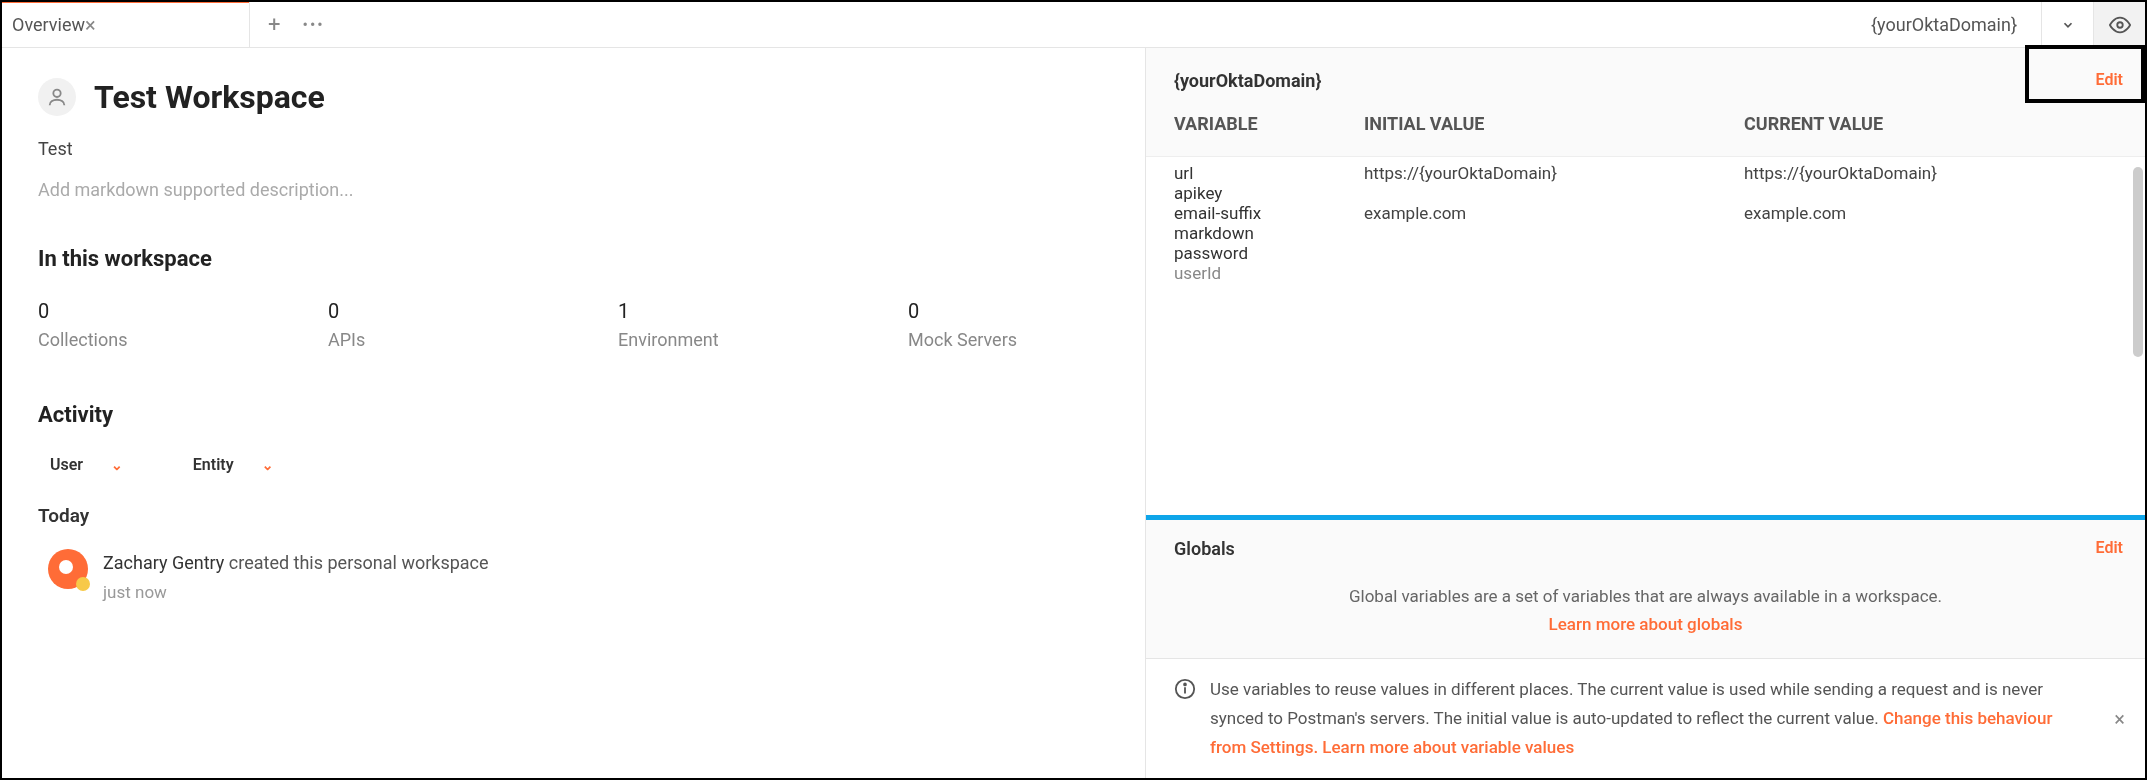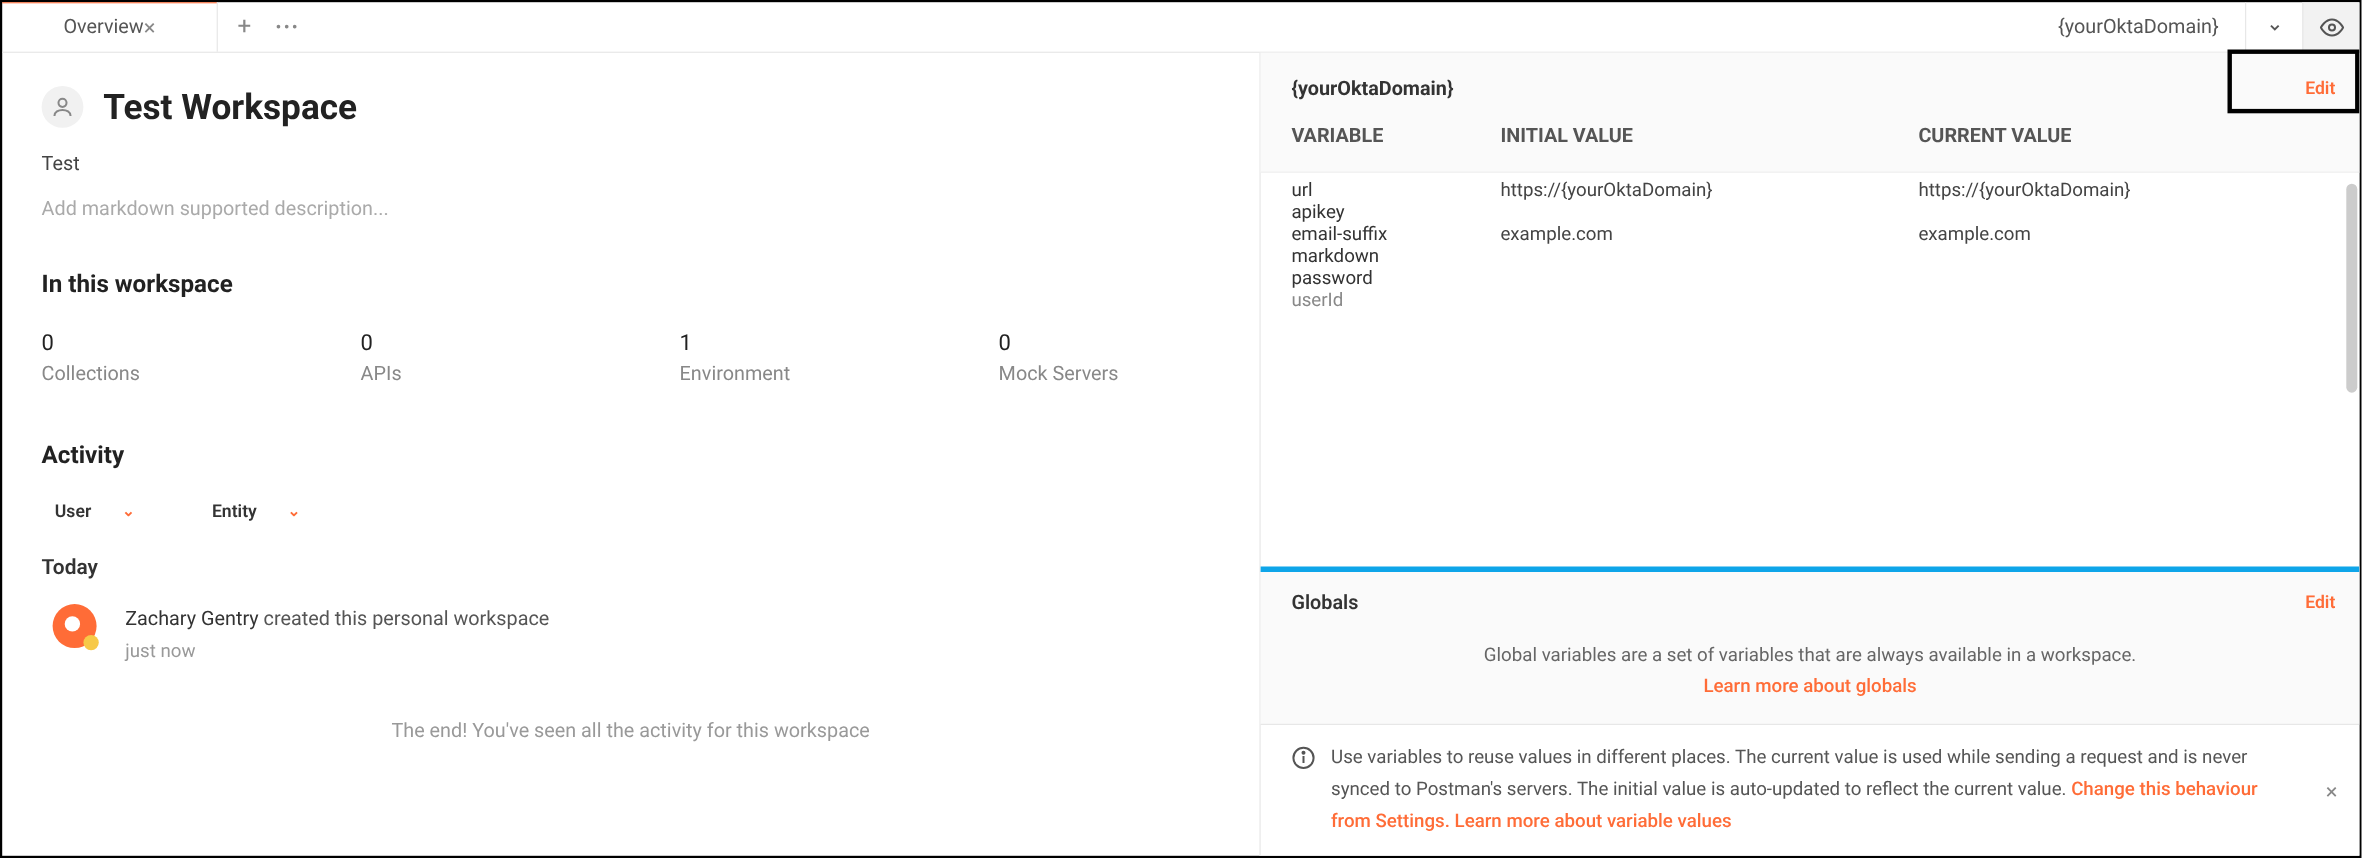--- a/index.html
+++ b/index.html
@@ -26,25 +26,25 @@
   }
   
   .tabbar {
     height: 46px;
     display: flex;
     align-items: stretch;
     border-bottom: 1px solid #e5e5e5;
     flex-shrink: 0;
   }
   .tab {
-    width: 196px;
-    display: flex;
-    align-items: center;
-    justify-content: center;
-    padding: 0 22px;
+    width: 248px;
+    display: flex;
+    align-items: center;
+    justify-content: flex-start;
+    padding: 0 10px;
     border-right: 1px solid #e5e5e5;
     font-size: 18px;
     color: #555;
     position: relative;
   }
   .tab.active::before {
     content: "";
     position: absolute;
     top: -2px;
     left: -2px;
@@ -200,22 +200,22 @@
     font-size: 14px;
   }
   .today {
     font-size: 19px;
     font-weight: 600;
     color: #333;
     margin-bottom: 22px;
   }
   .activity-item {
     display: flex;
-    gap: 26px;
-    margin: 0 0 32px 10px;
+    gap: 15px;
+    margin: 0 0 42px 10px;
   }
   .avatar {
     width: 40px;
     height: 40px;
     border-radius: 50%;
     background: #ff6c37;
     position: relative;
     flex-shrink: 0;
   }
   .avatar::after{
@@ -454,21 +454,20 @@
             <div class="dot"></div>
           </div>
         <div>
           <div class="act-text">
             <span class="user">Zachary Gentry</span><span> created this personal workspace</span>
           </div>
           <div class="act-time">just now</div>
         </div>
       </div>
 
-      <div class="end-text">The end! You've seen all the activity for this workspace</div>
     </div>
 
     <div class="right">
       <div class="panel-head">
         <div class="panel-title">{yourOktaDomain}</div>
         <div class="edit-link">Edit</div>
         <div class="var-grid">
           <div class="var-head">VARIABLE</div>
           <div class="var-head">INITIAL VALUE</div>
           <div class="var-head">CURRENT VALUE</div>

